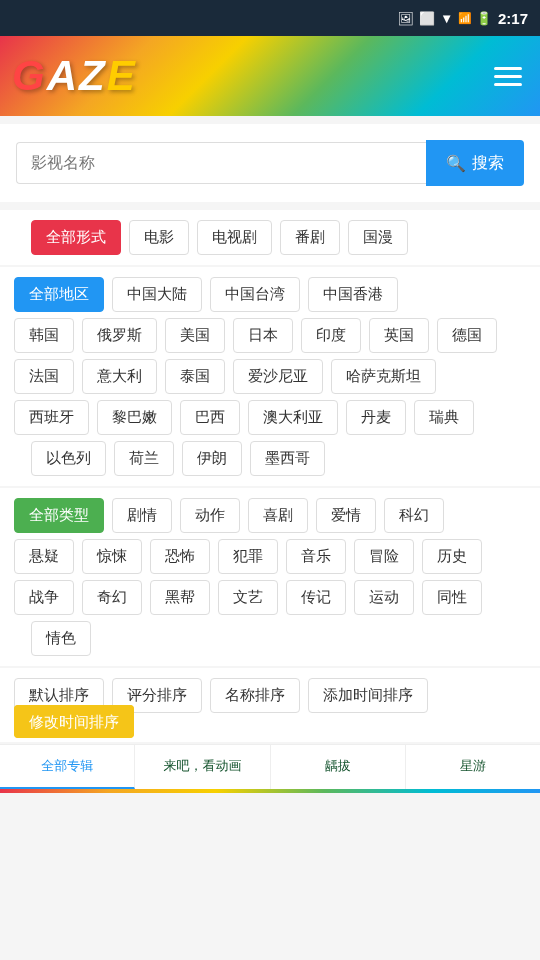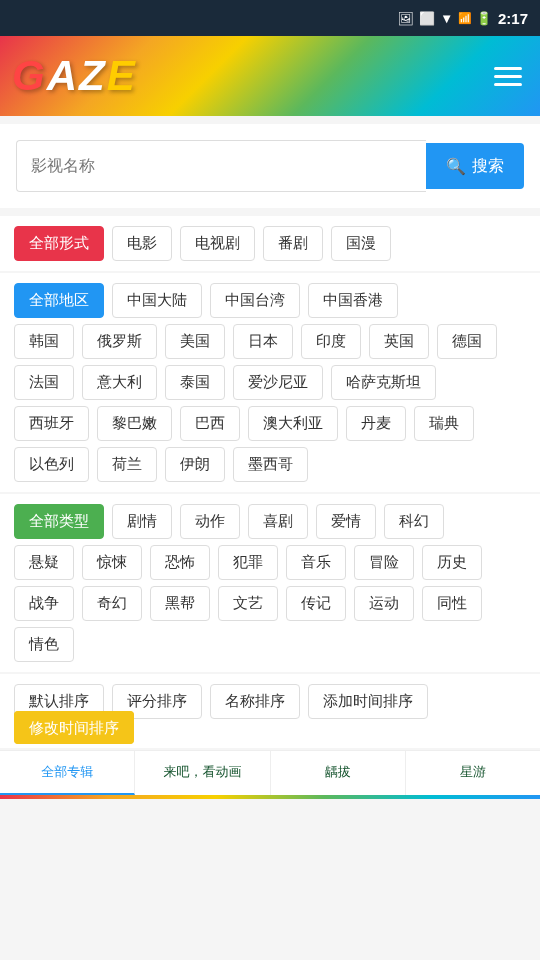--- a/index.html
+++ b/index.html
@@ -75,21 +75,21 @@
     .search-area {
       background: white;
       padding: 16px;
       display: flex;
       align-items: center;
       gap: 0;
       margin-bottom: 8px;
     }
     .search-input {
       flex: 1;
-      height: 52px;
+      height: 42px;
       border: 1px solid #ddd;
       border-right: none;
       border-radius: 4px 0 0 4px;
       padding: 0 14px;
       font-size: 16px;
       color: #999;
       outline: none;
     }
     .search-btn {
       height: 46px;
@@ -111,21 +111,21 @@
       background: white;
       padding: 10px 14px;
       margin-bottom: 2px;
     }
     .filter-row {
       display: flex;
       flex-wrap: wrap;
       gap: 8px;
       margin-bottom: 6px;
     }
-    .filter-row:last-child { margin-bottom: 0; }
+    .filter-row:last-child { margin-bottom: 0; margin-left: 17px; }
 
     .tag {
       padding: 7px 14px;
       border-radius: 4px;
       font-size: 15px;
       border: 1px solid #ddd;
       background: white;
       color: #333;
       cursor: pointer;
       white-space: nowrap;

